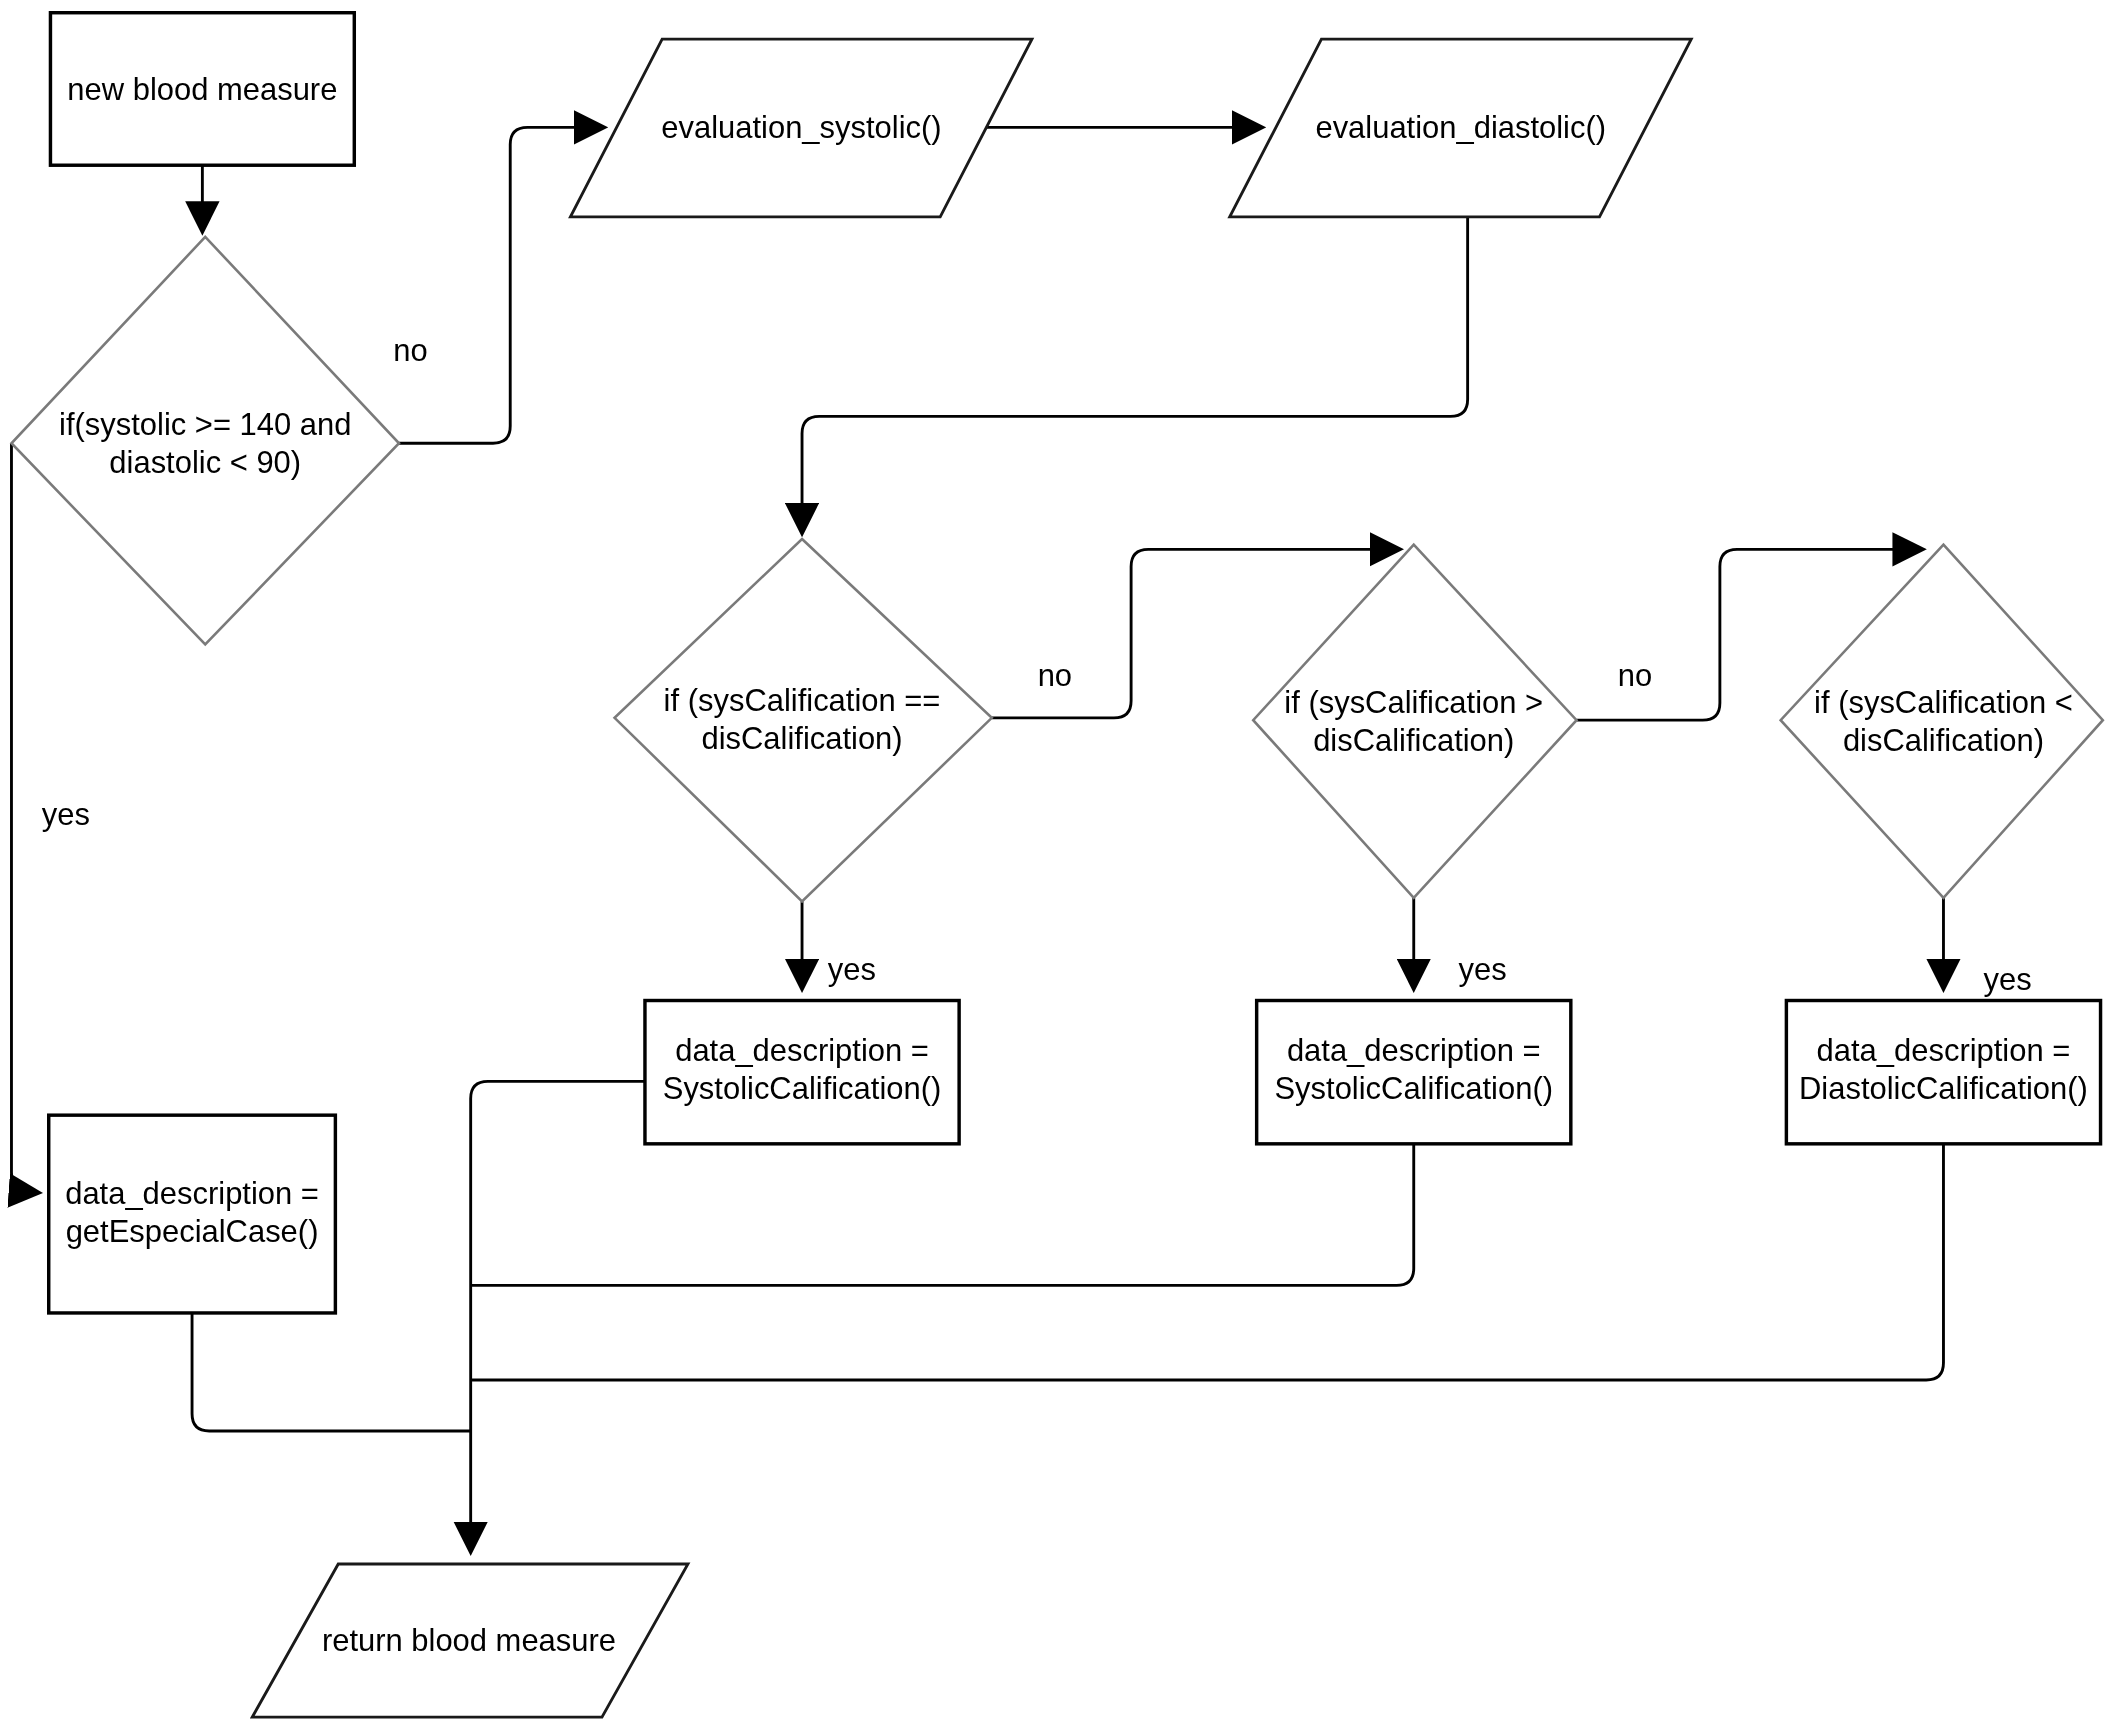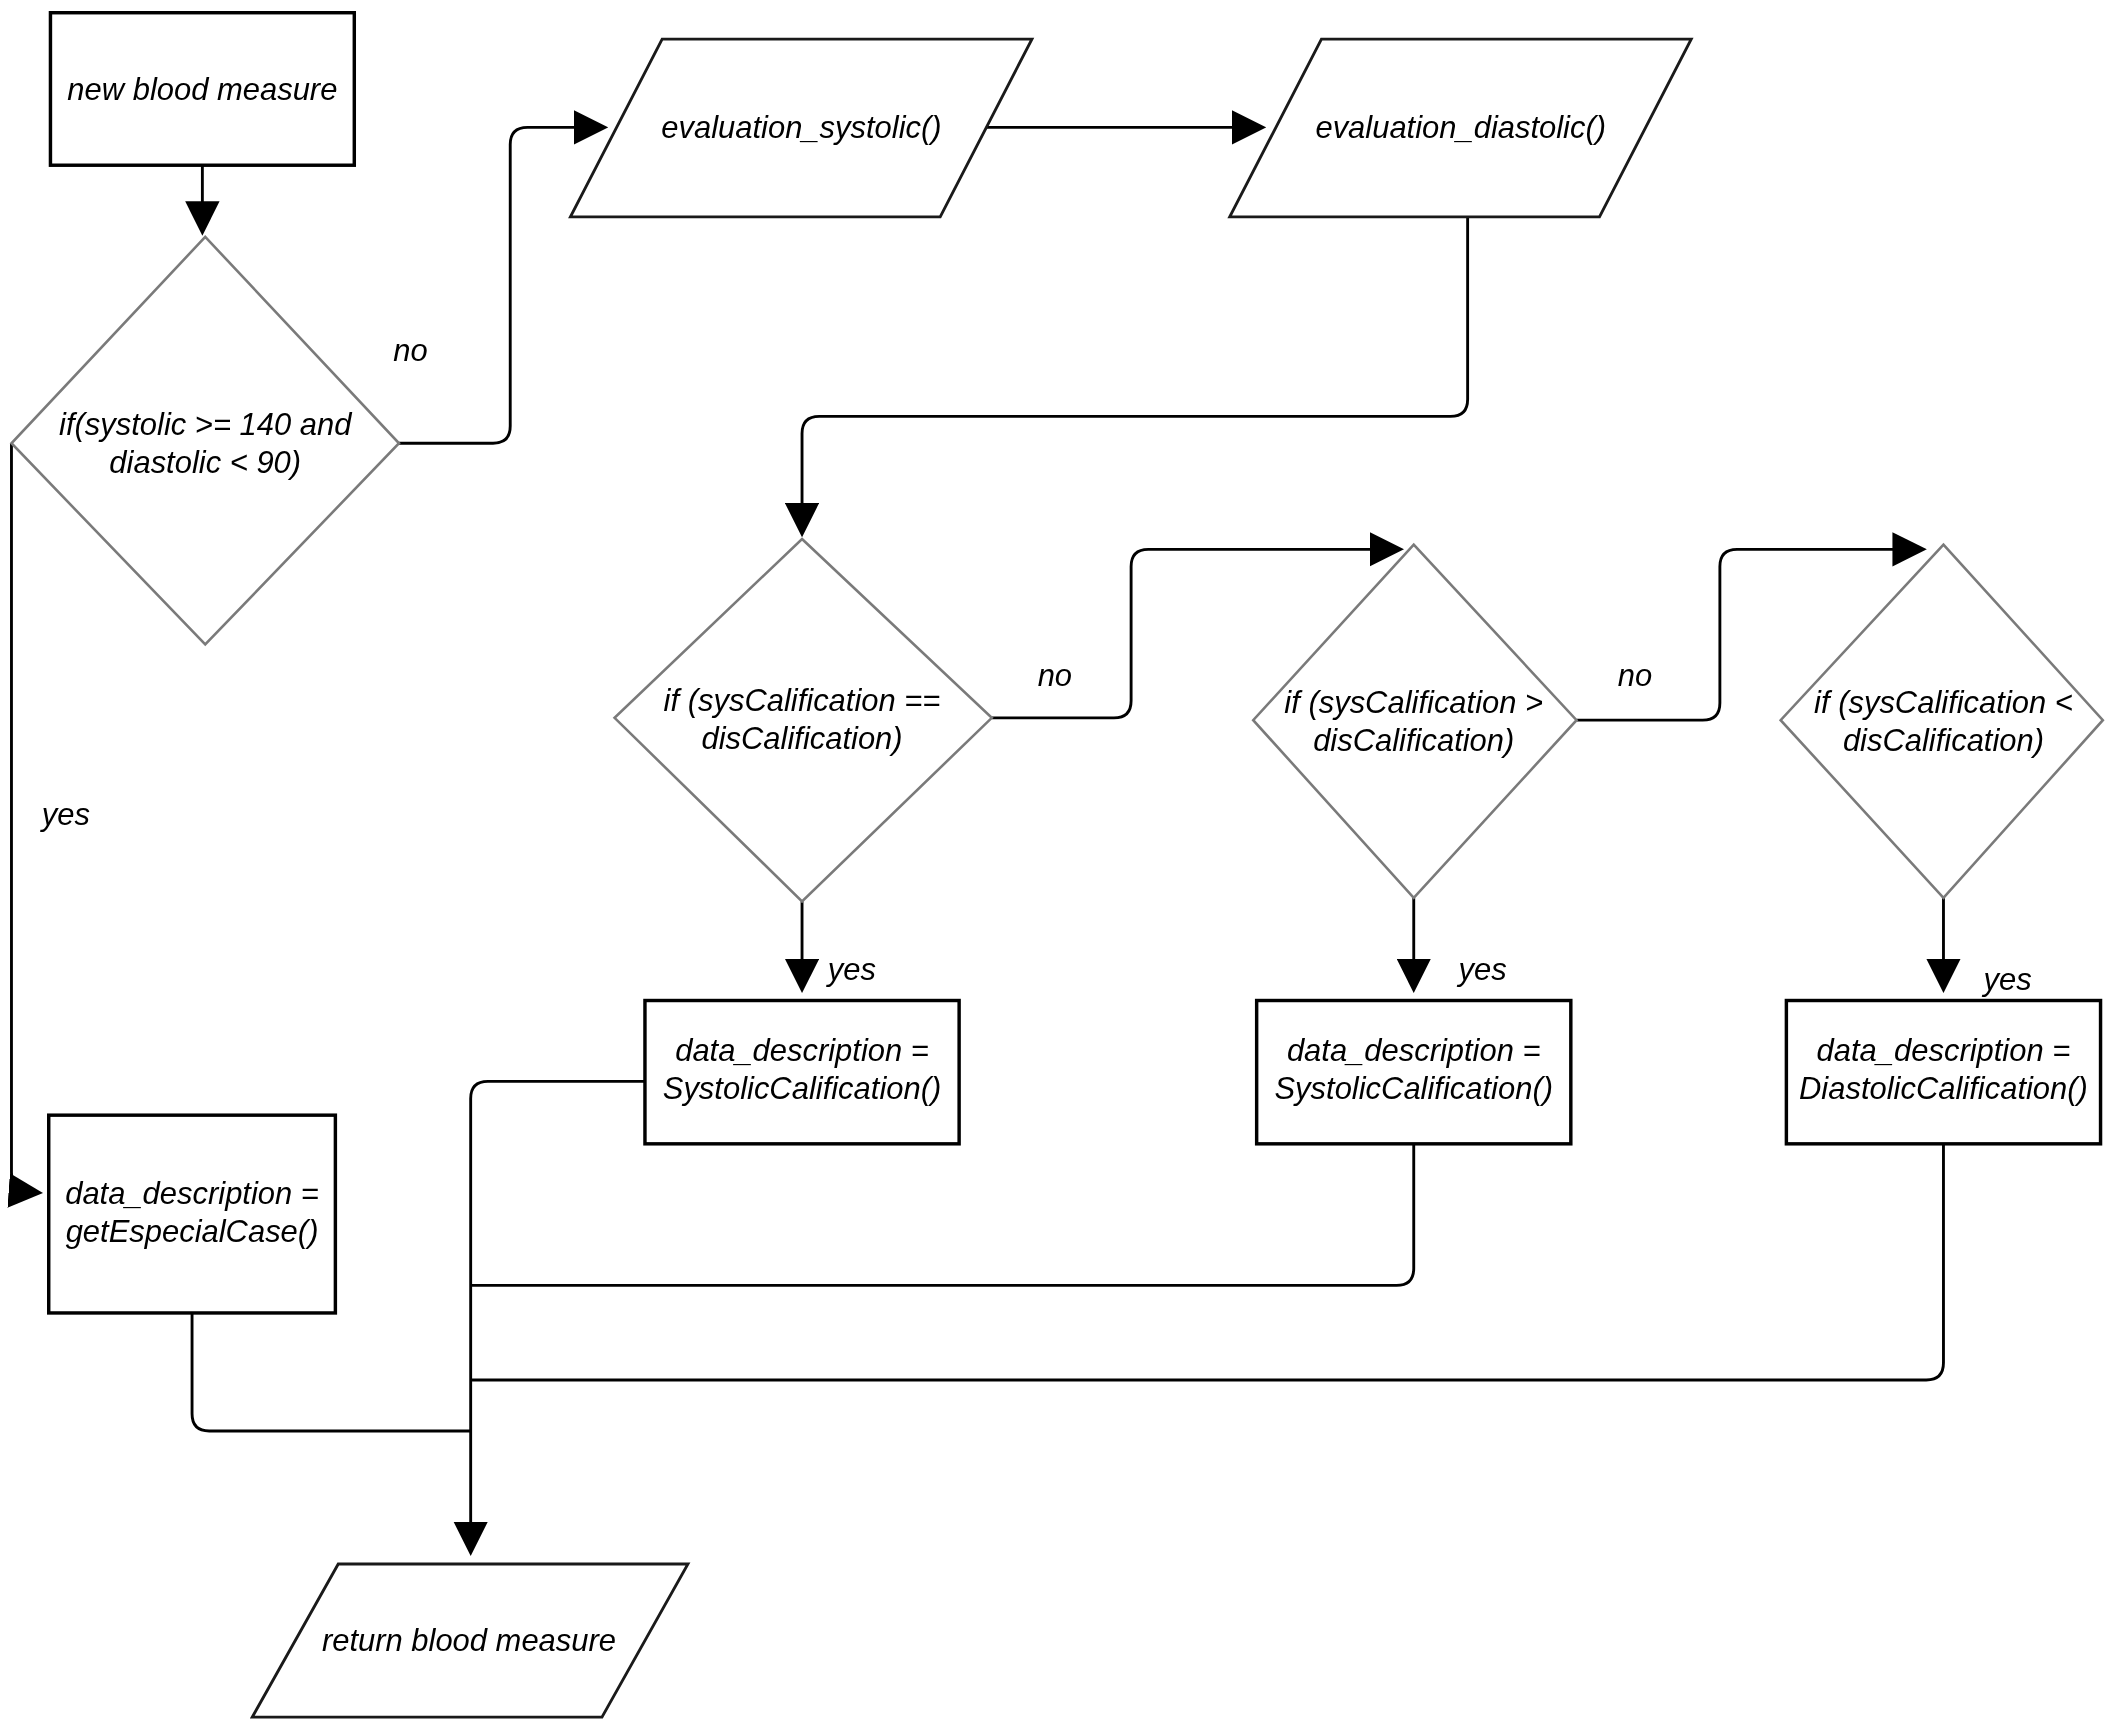--- a/index.html
+++ b/index.html
@@ -7,21 +7,20 @@
     padding: 0;
     background: #ffffff;
   }
   body {
     font-family: "Liberation Sans", sans-serif;
   }
   .canvas-wrap {
     width: 2108px;
     height: 1731px;
     background: #ffffff;
-    font-style: italic;
   }
   svg {
     display: block;
   }
   .node-shape {
     fill: #ffffff;
     stroke: #000000;
     stroke-width: 6;
   }
   .diamond-shape {

